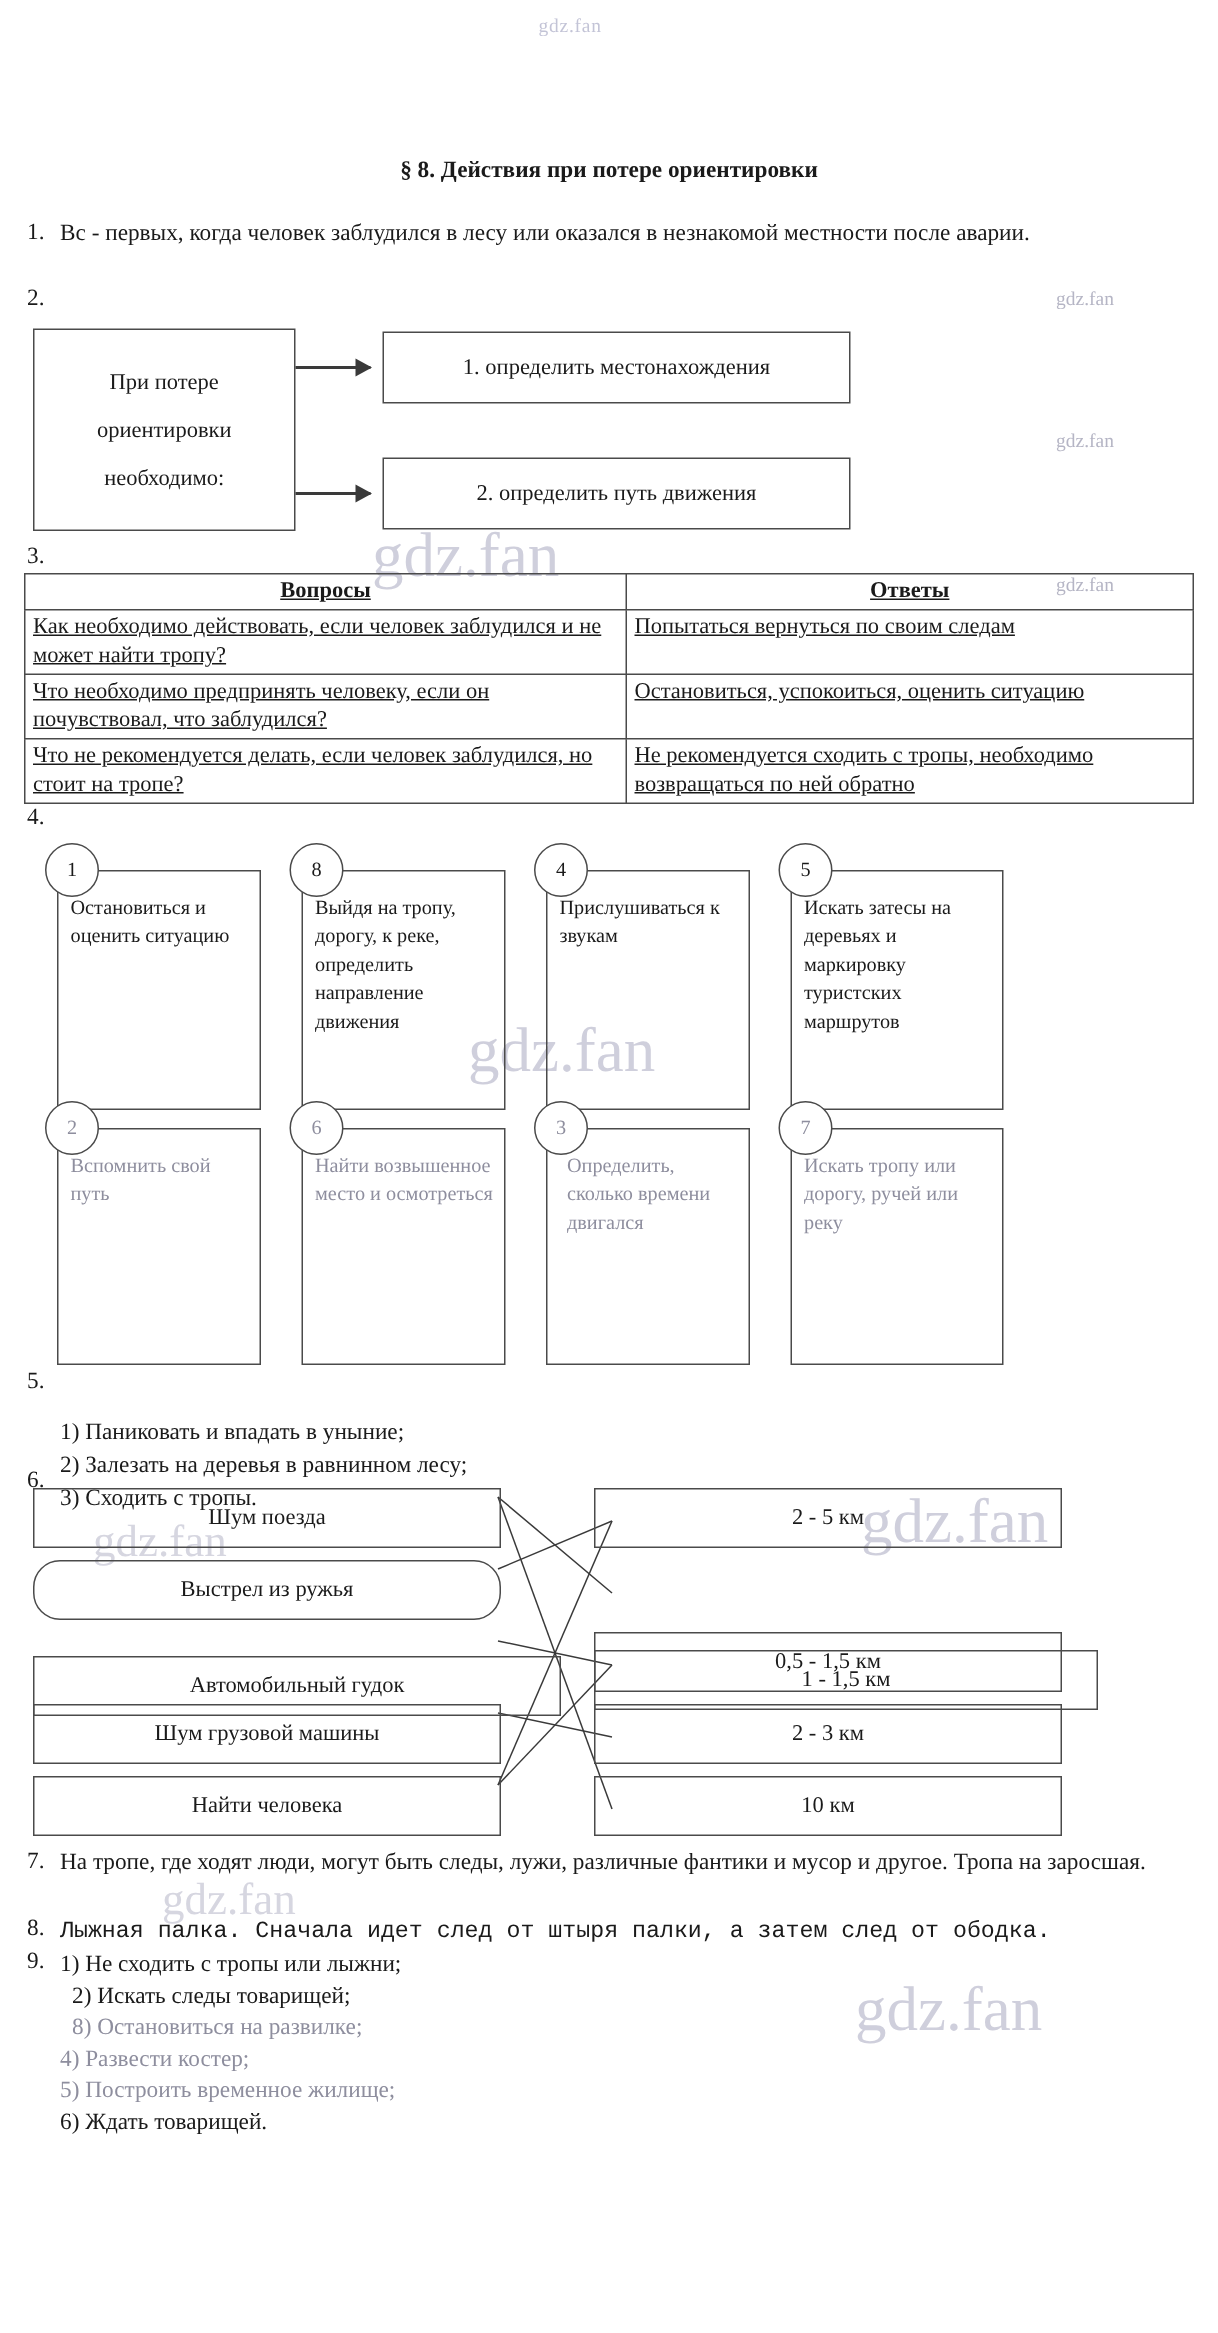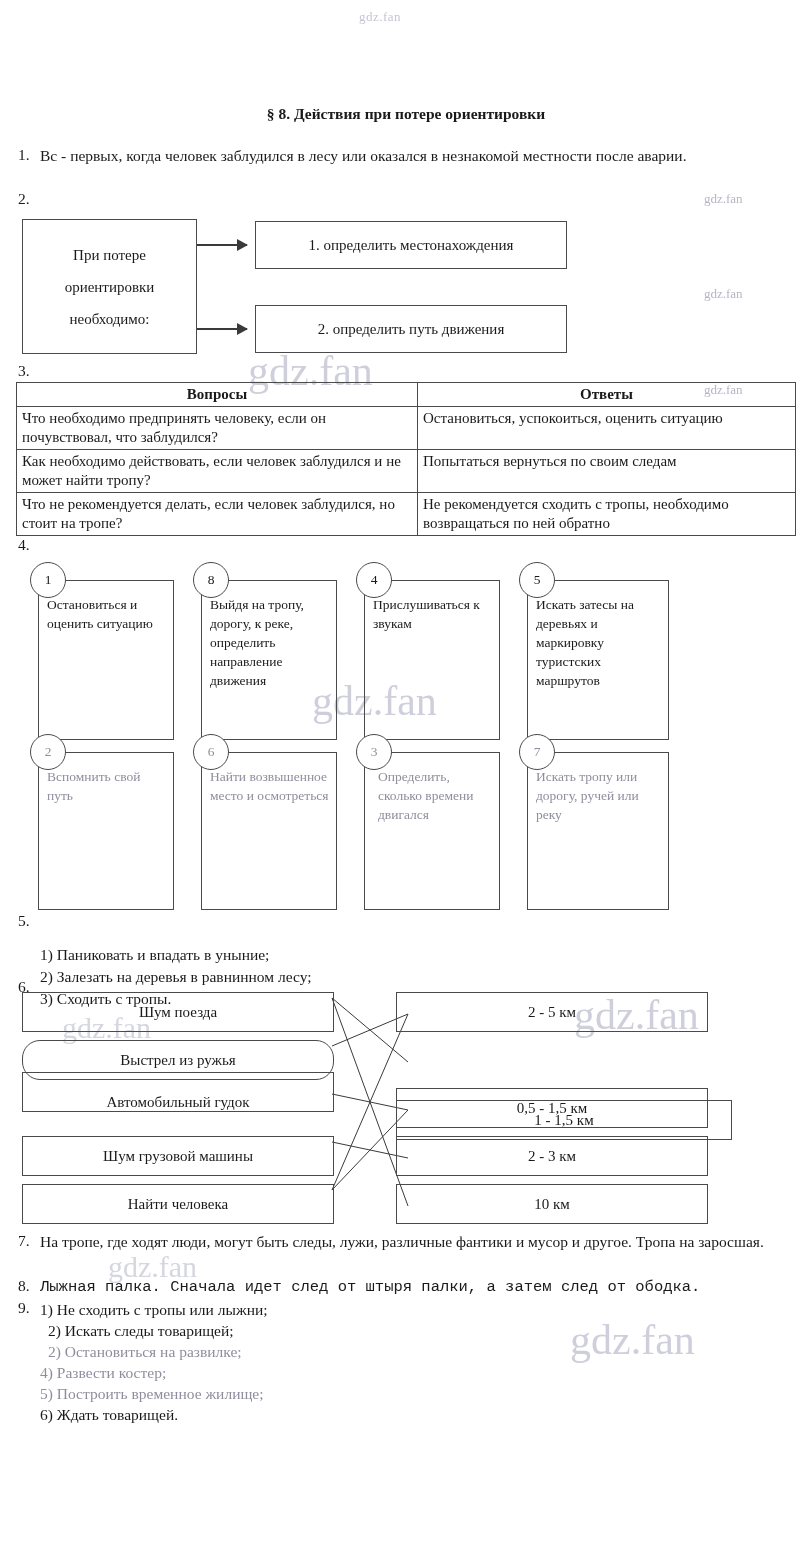--- a/index.html
+++ b/index.html
@@ -106,20 +106,21 @@
   }
 
   
   table.qa {
     position: absolute;
     left: 16px;
     top: 382px;
     width: 780px;
     border-collapse: collapse;
     font-size: 15px;
+    text-decoration: underline;
   }
   table.qa th, table.qa td {
     border: 1px solid #4a4a4a;
     padding: 2px 5px;
     vertical-align: top;
     line-height: 19px;
   }
   table.qa th { font-weight: bold; text-align: center; }
   table.qa td.left { width: 390px; }
 
@@ -215,26 +216,26 @@
   <div class="num" style="left:18px; top:362px;">3.</div>
   <table class="qa">
     <thead>
       <tr>
         <th class="left">Вопросы</th>
         <th>Ответы</th>
       </tr>
     </thead>
     <tbody>
       <tr>
+        <td class="left">Как необходимо действовать, если человек заблудился и не может найти тропу?</td>
+        <td>Попытаться вернуться по своим следам</td>
+      </tr>
+      <tr>
         <td class="left">Что необходимо предпринять человеку, если он почувствовал, что заблудился?</td>
         <td>Остановиться, успокоиться, оценить ситуацию</td>
-      </tr>
-      <tr>
-        <td class="left">Как необходимо действовать, если человек заблудился и не может найти тропу?</td>
-        <td>Попытаться вернуться по своим следам</td>
       </tr>
       <tr>
         <td class="left">Что не рекомендуется делать, если человек заблудился, но стоит на тропе?</td>
         <td>Не рекомендуется сходить с тропы, необходимо возвращаться по ней обратно</td>
       </tr>
     </tbody>
   </table>
 
   <div class="num" style="left:18px; top:536px;">4.</div>
 
@@ -310,21 +311,21 @@
     <line x1="2" y1="198" x2="78" y2="22" stroke="#3a3a3a" stroke-width="1"></line>
     <line x1="2" y1="198" x2="78" y2="118" stroke="#3a3a3a" stroke-width="1"></line>
   </svg>
 
   <div class="mbox" style="left:22px; top:992px; width:312px;">
     <span>Шум поезда</span>
   </div>
   <div class="mbox" style="left:22px; top:1040px; width:312px;border-radius:18px;">
     <span>Выстрел из ружья</span>
   </div>
-  <div class="mbox" style="left:22px; top:1072px; width:312px;align-items:flex-end;">
+  <div class="mbox" style="left:22px; top:1104px; width:352px;">
     <span>Автомобильный гудок</span>
   </div>
   <div class="mbox" style="left:22px; top:1136px; width:312px;">
     <span>Шум грузовой машины</span>
   </div>
   <div class="mbox" style="left:22px; top:1184px; width:312px;">
     <span>Найти человека</span>
   </div>
 
   <div class="mbox" style="left:396px; top:992px; width:312px;">
@@ -345,19 +346,19 @@
 
   <div class="num" style="left:18px; top:1232px;">7.</div>
   <div class="tail" style="left:18px; top:1232px; width:778px; text-indent:22px; text-align:justify;">На тропе,  где ходят люди, могут быть следы, лужи, различные фантики и мусор и другое. Тропа на заросшая.</div>
 
   <div class="num" style="left:18px; top:1277px;">8.</div>
   <div class="tail" style="left:40px; top:1277px; width:756px;font-family:Liberation Mono, monospace;">Лыжная палка. Сначала идет след от штыря палки, а затем след от ободка.</div>
 
   <div class="num" style="left:18px; top:1299px;">9.</div>
   <div class="list9" style="left:40px; top:1299px;">1) Не сходить с тропы или лыжни;</div>
   <div class="list9" style="left:48px; top:1320px;">2)  Искать следы товарищей;</div>
-  <div class="list9 faded" style="left:48px; top:1341px;">2)  Остановиться на развилке;</div>
+  <div class="list9 faded" style="left:48px; top:1341px;">8)  Остановиться на развилке;</div>
   <div class="list9 faded" style="left:40px; top:1362px;">4) Развести костер;</div>
   <div class="list9 faded" style="left:40px; top:1383px;">5) Построить временное жилище;</div>
   <div class="list9" style="left:40px; top:1404px;">6) Ждать товарищей.</div>
 
 
 </div>
 
 </body></html>

